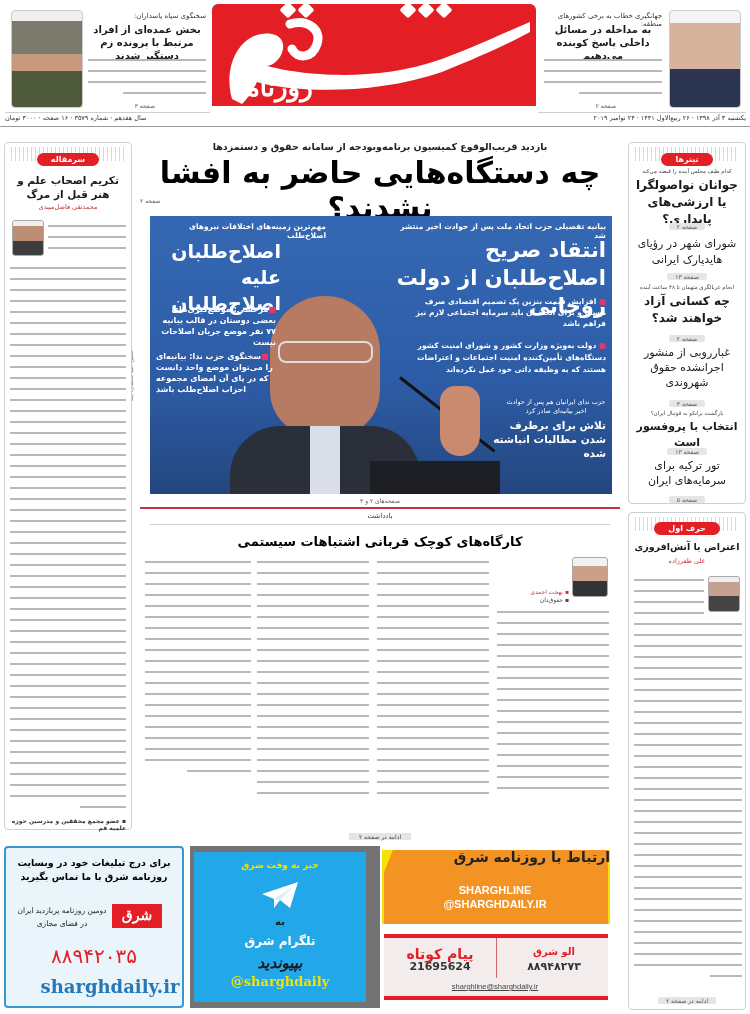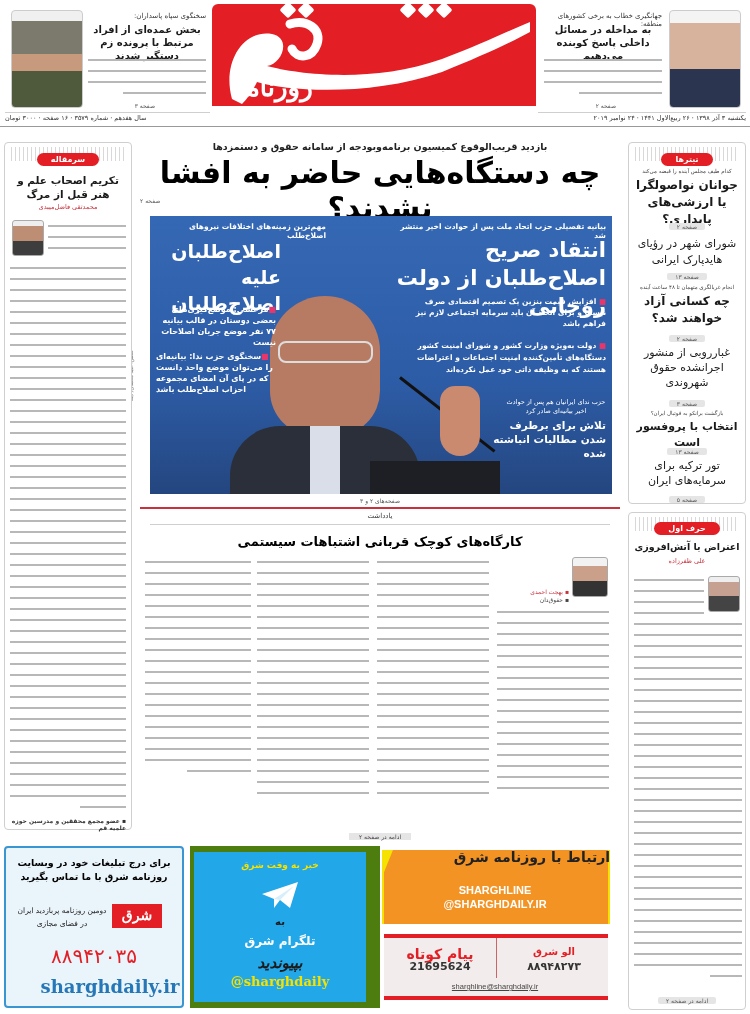--- a/index.html
+++ b/index.html
@@ -357,21 +357,21 @@
 <div class="abs page-ref" style="left:630px; top:997px; width:114px;"><b>ادامه در صفحه ۲</b></div>
 
 <div class="abs" style="left:4px; top:846px; width:180px; height:162px; border:2px solid #3a96d1; border-radius:4px; background:#eaf4fb;">
   <div style="position:absolute; left:8px; top:8px; width:160px; text-align:center; font-size:9.5px; font-weight:bold; line-height:14px; color:#000;">برای درج تبلیغات خود در وبسایت روزنامه شرق با ما تماس بگیرید</div>
   <div style="position:absolute; left:106px; top:56px; width:50px; height:24px; background:#e31e24; color:#fff; font-size:14px; font-weight:bold; text-align:center; line-height:22px; font-family:'DejaVu Serif', serif;"><span>شرق</span></div>
   <div style="position:absolute; left:8px; top:56px; width:96px; text-align:center; font-size:7.5px; line-height:13px; color:#222;">دومین روزنامه پربازدید ایران در فضای مجازی</div>
   <div style="position:absolute; left:0; top:96px; width:176px; text-align:center; font-size:20px; color:#e31e24; letter-spacing:1px;">۸۸۹۴۲۰۳۵</div>
   <div style="position:absolute; left:0; top:128px; width:208px; text-align:center; font-size:18px; font-weight:bold; color:#2677b7; font-family:'DejaVu Serif', serif; direction:ltr;">sharghdaily.ir</div>
 </div>
 
-<div class="abs" style="left:190px; top:846px; width:207px; height:162px; background:#4d7c0f; overflow:hidden;padding-left:19px;">
+<div class="abs" style="left:190px; top:846px; width:207px; height:162px; background:#737373; overflow:hidden;padding-left:19px;">
   <div style="position:absolute; left:4px; top:6px; width:172px; height:150px; background:#22a7e8;"></div>
   <div style="position:absolute; left:0; top:14px; width:180px; text-align:center; font-size:9px; font-weight:bold; color:#f5e200;">خبر به وقت شرق</div>
   <svg width="40" height="30" viewBox="0 0 40 30" style="position:absolute; left:70px; top:34px;">
     <path d="M2 14 L38 2 L30 28 L20 20 L14 28 L14 19 Z" fill="#ffffff"></path>
     <path d="M14 19 L34 6 L20 20" fill="#d7eefb"></path>
   </svg>
   <div style="position:absolute; left:0; top:70px; width:180px; text-align:center; font-size:10px; font-weight:bold; color:#1a1a1a;">به</div>
   <div style="position:absolute; left:0; top:88px; width:180px; text-align:center; font-size:12px; font-weight:bold; color:#fff;">تلگرام شرق</div>
   <div style="position:absolute; left:0; top:108px; width:180px; text-align:center; font-size:15px; font-weight:bold; color:#1a1a1a;font-style:italic;">بپیوندید</div>
   <div style="position:absolute; left:0; top:128px; width:180px; text-align:center; font-size:13px; font-weight:bold; color:#f5e200; font-family:'DejaVu Serif', serif; direction:ltr;">@sharghdaily</div>

